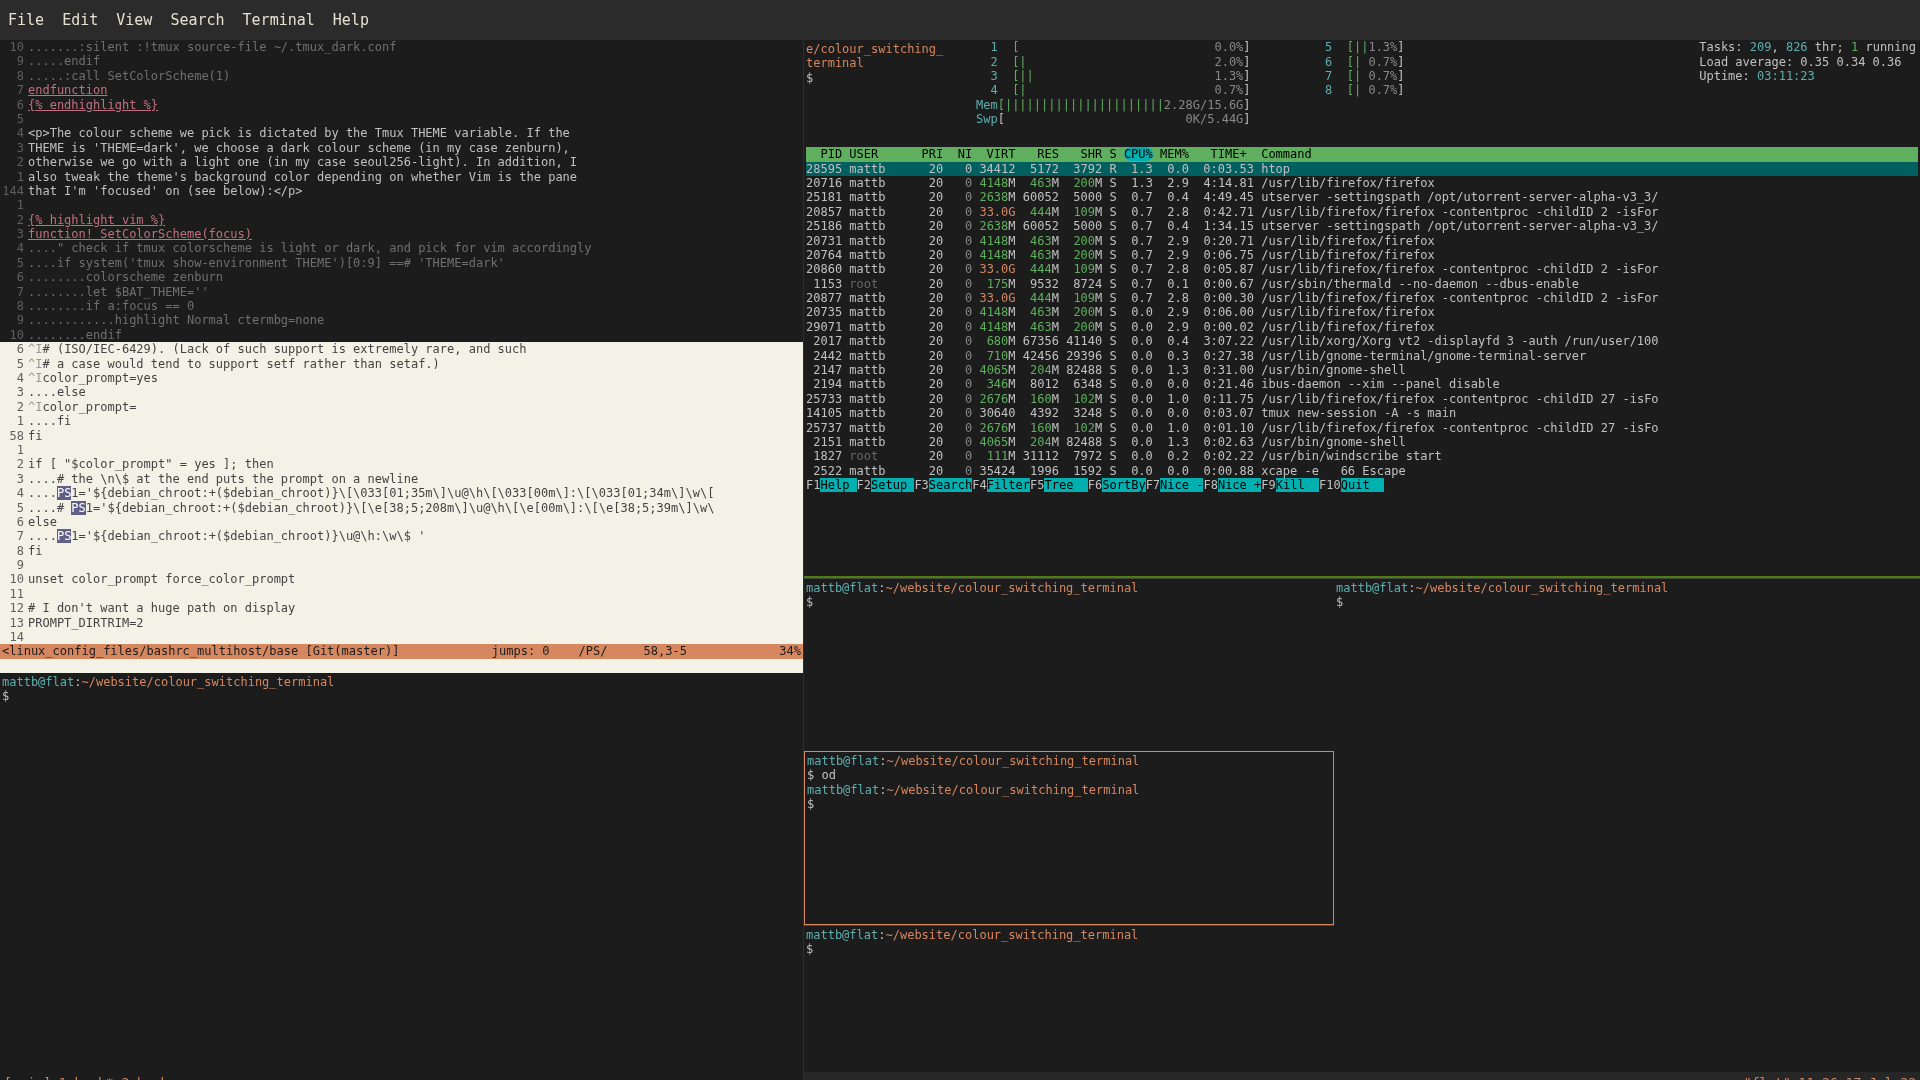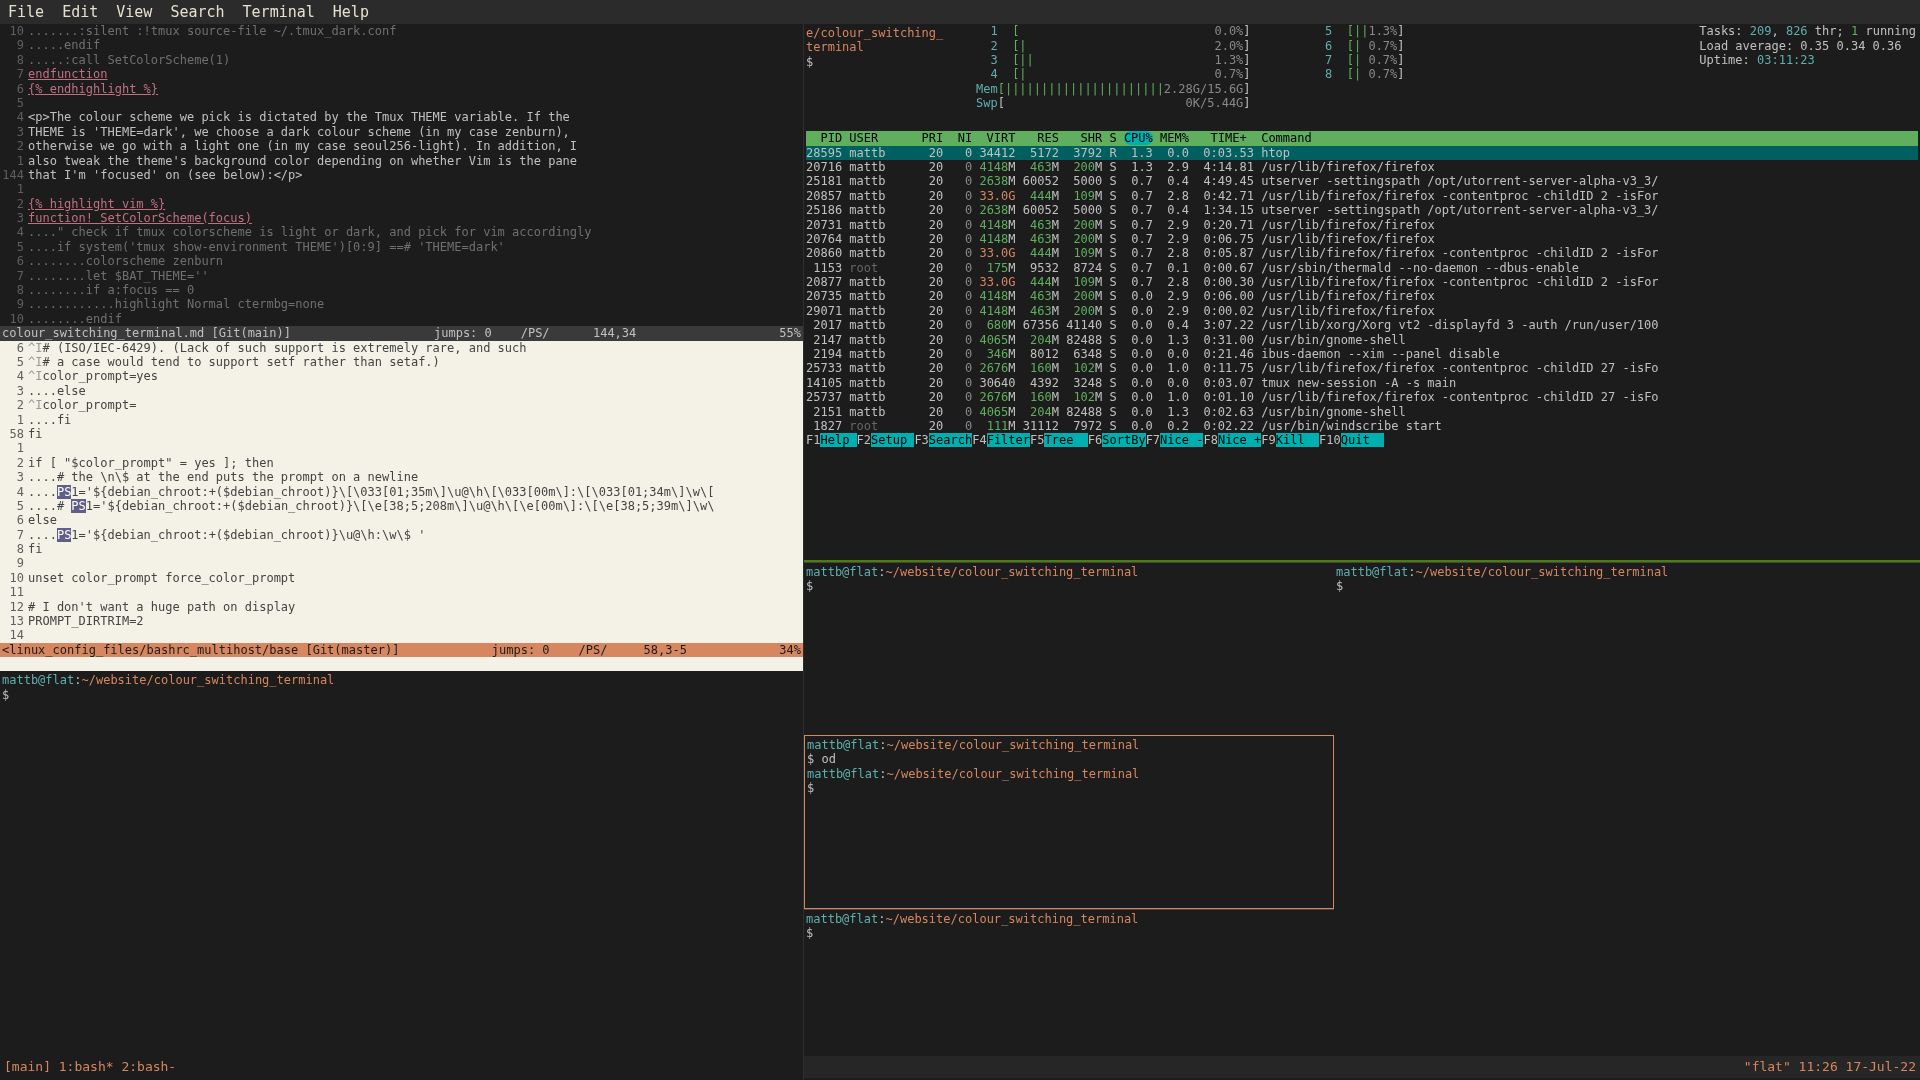--- a/index.html
+++ b/index.html
@@ -13,21 +13,21 @@
   height: 1080px;
   overflow: hidden;
 }
 .menubar {
   background: #2b2b2b;
   padding: 2px 8px;
   display: flex;
   gap: 18px;
   font-size: 15px;
   color: #e6e1cf;
-  height: 24px;
+  height: 40px;
   align-items: center;
 }
 .menubar span { cursor: pointer; }
 .workspace {
   display: grid;
   grid-template-columns: 804px 530px 586px;
   grid-template-rows: 538px 22px 498px;
   height: 1032px;
 }
 
@@ -144,25 +144,20 @@
         <div class="vim-line"><span class="ln relln">2</span><span class="code link">{% highlight vim %}</span></div>
         <div class="vim-line"><span class="ln relln">3</span><span class="code link">function! SetColorScheme(focus)</span></div>
         <div class="vim-line"><span class="ln relln">4</span><span class="code dim">...." check if tmux colorscheme is light or dark, and pick for vim accordingly</span></div>
         <div class="vim-line"><span class="ln relln">5</span><span class="code dim">....if system('tmux show-environment THEME')[0:9] ==# 'THEME=dark'</span></div>
         <div class="vim-line"><span class="ln relln">6</span><span class="code dim">........colorscheme zenburn</span></div>
         <div class="vim-line"><span class="ln relln">7</span><span class="code dim">........let $BAT_THEME=''</span></div>
         <div class="vim-line"><span class="ln relln">8</span><span class="code dim">........if a:focus == 0</span></div>
         <div class="vim-line"><span class="ln relln">9</span><span class="code dim">............highlight Normal ctermbg=none</span></div>
         <div class="vim-line"><span class="ln relln">10</span><span class="code dim">........endif</span></div>
       </div>
-    <div class="statusbar">
-      <span>colour_switching_terminal.md [Git(main)]</span>
-      <span>jumps: 0    /PS/      144,34</span>
-      <span>55%</span>
-    </div>
     <div class="vim-buffer light-buf" id="vim-light">
         <div class="vim-line"><span class="ln relln">6</span><span class="code"><span style="color:#999">^I</span># (ISO/IEC-6429). (Lack of such support is extremely rare, and such</span></div>
         <div class="vim-line"><span class="ln relln">5</span><span class="code"><span style="color:#999">^I</span># a case would tend to support setf rather than setaf.)</span></div>
         <div class="vim-line"><span class="ln relln">4</span><span class="code"><span style="color:#999">^I</span>color_prompt=yes</span></div>
         <div class="vim-line"><span class="ln relln">3</span><span class="code">....else</span></div>
         <div class="vim-line"><span class="ln relln">2</span><span class="code"><span style="color:#999">^I</span>color_prompt=</span></div>
         <div class="vim-line"><span class="ln relln">1</span><span class="code">....fi</span></div>
         <div class="vim-line"><span class="ln relln">58</span><span class="code">fi</span></div>
         <div class="vim-line"><span class="ln relln">1</span><span class="code"></span></div>
         <div class="vim-line"><span class="ln relln">2</span><span class="code">if [ "$color_prompt" = yes ]; then</span></div>
@@ -227,27 +222,29 @@
         <div class="proc-row">20857 mattb      20   <span class="bar-num">0</span> <span class="orange">33.0G</span>  <span class="vi">444</span>M  <span class="vi">109</span>M S  0.7  2.8  0:42.71 /usr/lib/firefox/firefox -contentproc -childID 2 -isFor</div>
         <div class="proc-row">25186 mattb      20   <span class="bar-num">0</span> <span class="vi">2638</span>M 60052  5000 S  0.7  0.4  1:34.15 utserver -settingspath /opt/utorrent-server-alpha-v3_3/</div>
         <div class="proc-row">20731 mattb      20   <span class="bar-num">0</span> <span class="vi">4148</span>M  <span class="vi">463</span>M  <span class="vi">200</span>M S  0.7  2.9  0:20.71 /usr/lib/firefox/firefox</div>
         <div class="proc-row">20764 mattb      20   <span class="bar-num">0</span> <span class="vi">4148</span>M  <span class="vi">463</span>M  <span class="vi">200</span>M S  0.7  2.9  0:06.75 /usr/lib/firefox/firefox</div>
         <div class="proc-row">20860 mattb      20   <span class="bar-num">0</span> <span class="orange">33.0G</span>  <span class="vi">444</span>M  <span class="vi">109</span>M S  0.7  2.8  0:05.87 /usr/lib/firefox/firefox -contentproc -childID 2 -isFor</div>
         <div class="proc-row"> 1153 <span class="rootu">root</span>       20   <span class="bar-num">0</span>  <span class="vi">175</span>M  9532  8724 S  0.7  0.1  0:00.67 /usr/sbin/thermald --no-daemon --dbus-enable</div>
         <div class="proc-row">20877 mattb      20   <span class="bar-num">0</span> <span class="orange">33.0G</span>  <span class="vi">444</span>M  <span class="vi">109</span>M S  0.7  2.8  0:00.30 /usr/lib/firefox/firefox -contentproc -childID 2 -isFor</div>
         <div class="proc-row">20735 mattb      20   <span class="bar-num">0</span> <span class="vi">4148</span>M  <span class="vi">463</span>M  <span class="vi">200</span>M S  0.0  2.9  0:06.00 /usr/lib/firefox/firefox</div>
         <div class="proc-row">29071 mattb      20   <span class="bar-num">0</span> <span class="vi">4148</span>M  <span class="vi">463</span>M  <span class="vi">200</span>M S  0.0  2.9  0:00.02 /usr/lib/firefox/firefox</div>
         <div class="proc-row"> 2017 mattb      20   <span class="bar-num">0</span>  <span class="vi">680</span>M 67356 41140 S  0.0  0.4  3:07.22 /usr/lib/xorg/Xorg vt2 -displayfd 3 -auth /run/user/100</div>
+        <div class="proc-row"> 2442 mattb      20   <span class="bar-num">0</span>  <span class="vi">710</span>M 42456 29396 S  0.0  0.3  0:27.38 /usr/lib/gnome-terminal/gnome-terminal-server</div>
         <div class="proc-row"> 2147 mattb      20   <span class="bar-num">0</span> <span class="vi">4065</span>M  <span class="vi">204</span>M 82488 S  0.0  1.3  0:31.00 /usr/bin/gnome-shell</div>
         <div class="proc-row"> 2194 mattb      20   <span class="bar-num">0</span>  <span class="vi">346</span>M  8012  6348 S  0.0  0.0  0:21.46 ibus-daemon --xim --panel disable</div>
         <div class="proc-row">25733 mattb      20   <span class="bar-num">0</span> <span class="vi">2676</span>M  <span class="vi">160</span>M  <span class="vi">102</span>M S  0.0  1.0  0:11.75 /usr/lib/firefox/firefox -contentproc -childID 27 -isFo</div>
         <div class="proc-row">14105 mattb      20   <span class="bar-num">0</span> 30640  4392  3248 S  0.0  0.0  0:03.07 tmux new-session -A -s main</div>
         <div class="proc-row">25737 mattb      20   <span class="bar-num">0</span> <span class="vi">2676</span>M  <span class="vi">160</span>M  <span class="vi">102</span>M S  0.0  1.0  0:01.10 /usr/lib/firefox/firefox -contentproc -childID 27 -isFo</div>
         <div class="proc-row"> 2151 mattb      20   <span class="bar-num">0</span> <span class="vi">4065</span>M  <span class="vi">204</span>M 82488 S  0.0  1.3  0:02.63 /usr/bin/gnome-shell</div>
         <div class="proc-row"> 1827 <span class="rootu">root</span>       20   <span class="bar-num">0</span>  <span class="vi">111</span>M 31112  7972 S  0.0  0.2  0:02.22 /usr/bin/windscribe start</div>
+        <div class="proc-row"> 2522 mattb      20   <span class="bar-num">0</span> 35424  1996  1592 S  0.0  0.0  0:00.88 xcape -e   66 Escape</div>
         <div class="fbar"><span class="k">F1</span><span class="v">Help </span><span class="k">F2</span><span class="v">Setup </span><span class="k">F3</span><span class="v">Search</span><span class="k">F4</span><span class="v">Filter</span><span class="k">F5</span><span class="v">Tree  </span><span class="k">F6</span><span class="v">SortBy</span><span class="k">F7</span><span class="v">Nice -</span><span class="k">F8</span><span class="v">Nice +</span><span class="k">F9</span><span class="v">Kill  </span><span class="k">F10</span><span class="v">Quit  </span></div>
       </div>
   </div>
 
   <div class="t-mid-a">
     <div class="tinypane">
       <div class="prompt-line"><span class="prompt-user">mattb@flat</span>:<span class="prompt-path">~/website/colour_switching_terminal</span></div>
       <div class="prompt-line">$ </div>
     </div>
     <div class="tinypane active">

